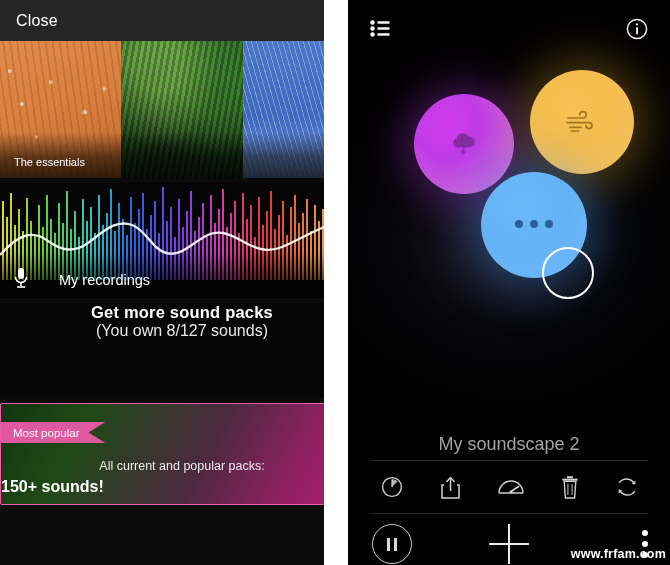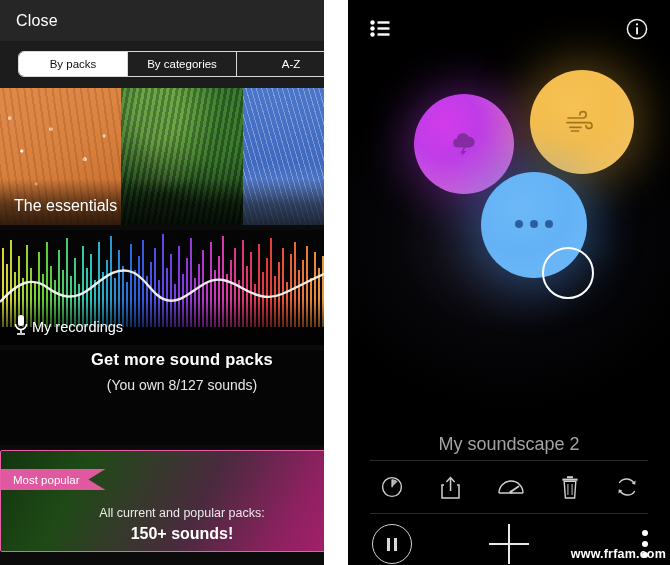--- a/index.html
+++ b/index.html
@@ -37,39 +37,39 @@
       radial-gradient(ellipse at 45% 80%, rgba(20,45,18,.85) 0 30%, transparent 70%),
       linear-gradient(175deg,#2e6a28 0%,#1f4d1d 55%,#0f2a10 100%);}
   .pan2::after{content:"";position:absolute;inset:0;
       background:repeating-linear-gradient(100deg, rgba(0,0,0,.25) 0 3px, rgba(140,200,110,.10) 3px 6px);}
   .pan3{background:linear-gradient(180deg,#4c77c9 0%,#3f69bf 55%,#6f93d6 100%);}
   .pan3::after{content:"";position:absolute;inset:0;
       background:repeating-linear-gradient(74deg, rgba(255,255,255,.30) 0 1px, rgba(255,255,255,0) 1px 5px);}
   .cap{position:absolute;left:0;right:0;bottom:0;height:46px;
        background:linear-gradient(180deg, rgba(0,0,0,0) 0%, rgba(0,0,0,.55) 55%, rgba(0,0,0,.75) 100%);
        display:flex;align-items:flex-end;}
-  .cap span{color:#fff;font-size:16px;margin:0 0 10px 14px;}
+  .cap span{color:#fff;font-size:11px;margin:0 0 10px 14px;}
 
   .card-rec{height:115px;margin-top:5px;position:relative;background:#050505;}
   .wavewrap{position:absolute;inset:0;overflow:hidden;}
-  .card-rec .cap span{font-size:14.5px;margin-left:32px;}
+  .card-rec .cap span{font-size:14.5px;margin-left:59px;}
   .mic{position:absolute;left:13px;bottom:9px;width:16px;height:22px;}
 
   .packs{height:95px;margin-top:5px;background:#050505;display:flex;flex-direction:column;align-items:center;justify-content:flex-start;}
   .packs-t{color:#fff;font-size:16.5px;font-weight:bold;letter-spacing:.2px;}
-  .packs-s{color:#e8e8e8;font-size:14px;margin-top:8px;}
+  .packs-s{color:#e8e8e8;font-size:16px;margin-top:0;}
 
   .promo{height:100px;margin-top:5px;position:relative;border:1.5px solid #e85fa8;border-radius:2px;overflow:hidden;
          background:linear-gradient(118deg,#12340f 0%,#1f4a16 22%,#4a2a3e 55%,#8c2160 78%,#b31f70 100%);}
   .ribbon{position:absolute;left:-2px;top:18px;height:21px;display:flex;align-items:center;
           padding:0 26px 0 14px;background:#e0589f;
           clip-path:polygon(0 0, 100% 0, 84% 50%, 100% 100%, 0 100%);}
   .ribbon span{color:#fff;font-size:11.5px;}
   .promo-l1{position:absolute;left:0;right:0;top:55px;text-align:center;color:#eaeaea;font-size:12.5px;}
-  .promo-l2{position:absolute;left:0;right:0;top:74px;text-align:center;color:#fff;font-size:16px;font-weight:bold;}
+  .promo-l2{position:absolute;left:0;right:0;top:74px;text-align:left;color:#fff;font-size:16px;font-weight:bold;}
 
   
   .phone-right{position:absolute;left:348px;top:0;width:322px;height:565px;background:#000;overflow:hidden;}
   .rtop{position:relative;height:56px;}
   .ic-list{position:absolute;left:22px;top:20px;}
   .ic-info{position:absolute;right:22px;top:18px;}
 
   .canvas{position:relative;height:372px;
           background:radial-gradient(ellipse 62% 48% at 50% 48%, rgba(70,60,95,.55) 0%, rgba(18,18,28,.35) 55%, #000 100%);}
   .bub{position:absolute;border-radius:50%;display:flex;align-items:center;justify-content:center;}
@@ -103,27 +103,20 @@
 <body>
 
 <div class="stage">
 
   <div class="phone-left">
 
     <div class="hdr">
       <div class="hdr-close">Close</div>
     </div>
 
-    <div class="segwrap">
-      <div class="seg">
-        <div class="seg-item on">By packs</div>
-        <div class="seg-item">By categories</div>
-        <div class="seg-item">A-Z</div>
-      </div>
-    </div>
 
     <div class="card card-essentials">
       <div class="pan pan1"></div>
       <div class="pan pan2"></div>
       <div class="pan pan3"></div>
       <div class="cap">
         <span>The essentials</span>
       </div>
     </div>
 

